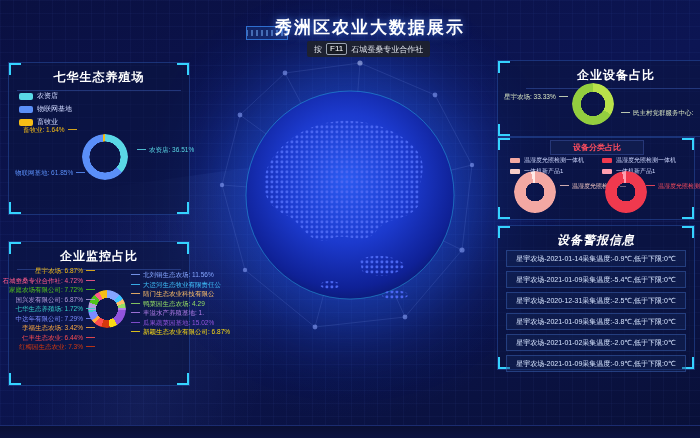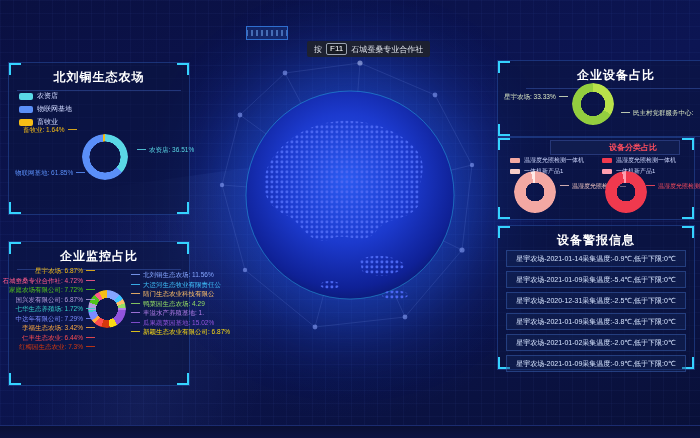--- a/index.html
+++ b/index.html
@@ -33,21 +33,21 @@
     background-image:
       linear-gradient(#35d3ff,#35d3ff),linear-gradient(#35d3ff,#35d3ff),
       linear-gradient(#35d3ff,#35d3ff),linear-gradient(#35d3ff,#35d3ff),
       linear-gradient(#35d3ff,#35d3ff),linear-gradient(#35d3ff,#35d3ff),
       linear-gradient(#35d3ff,#35d3ff),linear-gradient(#35d3ff,#35d3ff);
     background-repeat:no-repeat;
     background-position:0 0,0 0,100% 0,100% 0,0 100%,0 100%,100% 100%,100% 100%;
     background-size:12px 2px,2px 12px,12px 2px,2px 12px,12px 2px,2px 12px,12px 2px,2px 12px;}
   .panel h3{margin:6px 8px 0;padding-bottom:4px;text-align:center;color:#fff;font-size:12px;
     font-weight:bold;letter-spacing:1px;border-bottom:1px solid rgba(80,120,220,.35);}
-  .panel h3.nodiv{border-bottom:none;}
+  .panel h3.nodiv{border-bottom:none;font-style:italic;}
 
   #panel-industry{left:8px;top:62px;width:180px;height:151px;}
   #panel-enterprise{left:8px;top:225px;width:180px;height:143px;margin-top:16px;}
   #panel-equipment{left:497px;top:60px;width:196px;height:75px;padding-left:20px;}
   #panel-deviceclass{left:497px;top:137px;width:196px;height:81px;}
   #panel-alarms{left:497px;top:225px;width:196px;height:143px;}
 
   .legend{position:absolute;left:10px;top:28px;display:flex;flex-direction:column;gap:3px;}
   .legend-row{display:flex;align-items:center;gap:4px;}
   .swatch{width:14px;height:7px;border-radius:2px;}
@@ -62,21 +62,21 @@
   .co-l{text-align:right;}
   .co-l::after{content:"";display:inline-block;width:9px;height:1px;background:currentColor;opacity:.85;vertical-align:2px;margin-left:3px;}
   .co-r::before{content:"";display:inline-block;width:9px;height:1px;background:currentColor;opacity:.85;vertical-align:2px;margin-right:3px;}
 
   
   #panel-enterprise .co-l{right:94px;}
   #panel-enterprise .co-r{left:122px;}
 
   
   .dc-titlebox{position:absolute;left:52px;top:2px;width:92px;height:13px;line-height:13px;text-align:center;
-    background:#101c4e;border:1px solid rgba(90,120,220,.3);color:#ff4d5e;font-size:8px;font-weight:bold;padding-left:36px;}
+    background:#101c4e;border:1px solid rgba(90,120,220,.3);color:#ff4d5e;font-size:8px;font-weight:bold;}
   .dc-legend{position:absolute;display:flex;flex-direction:column;gap:2px;}
   .dc-legend .swatch{width:10px;height:5px;border-radius:1px;}
   .dc-legend .legend-label{font-size:6px;}
 
   
   .alarm-list{position:absolute;left:8px;top:24px;right:8px;display:flex;flex-direction:column;gap:4px;}
   .alarm-row{height:15px;display:flex;align-items:center;justify-content:center;
     border:1px solid rgba(70,115,205,.4);background:rgba(22,42,95,.38);}
   .alarm-text{font-size:7px;color:#d6e4ff;letter-spacing:0;}
 
@@ -130,28 +130,29 @@
       <circle cx="105" cy="272" r="2.4"></circle>
         <circle cx="35" cy="215" r="2.2"></circle>
       <circle cx="12" cy="130" r="2.2"></circle>
         <circle cx="30" cy="60" r="2.4"></circle>
       <circle cx="150" cy="8" r="2.6" fill="#bdccff"></circle>
         <circle cx="195" cy="262" r="2.4"></circle>
     </g>
   </svg>
 
   <div class="logo"></div>
+  <div class="main-title">秀洲区农业大数据展示</div>
   <div class="tooltip">
     <span>按</span>
     <span class="key">F11</span>
     <span>石城蚕桑专业合作社</span>
   </div>
 
   <div class="panel" id="panel-industry">
-    <h3>北刘铜生态农场</h3>
+    <h3>七华生态养殖场</h3>
     <div class="legend">
 
         <div class="legend-row">
           <span class="swatch" style="background: rgb(90, 216, 230);"></span>
           <span class="legend-label">农资店</span>
         </div>
 
         <div class="legend-row">
           <span class="swatch" style="background: rgb(91, 143, 249);"></span>
           <span class="legend-label">物联网基地</span>

